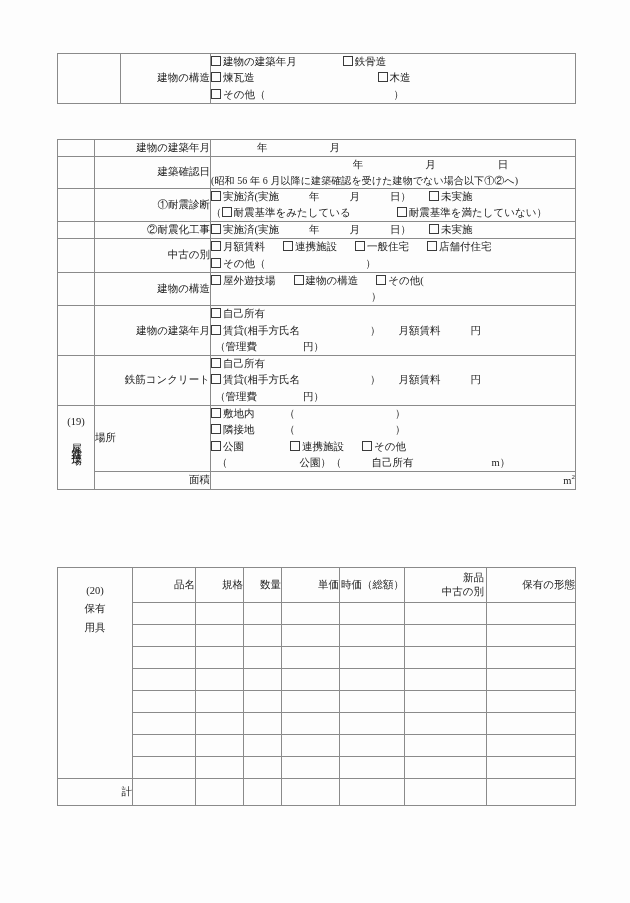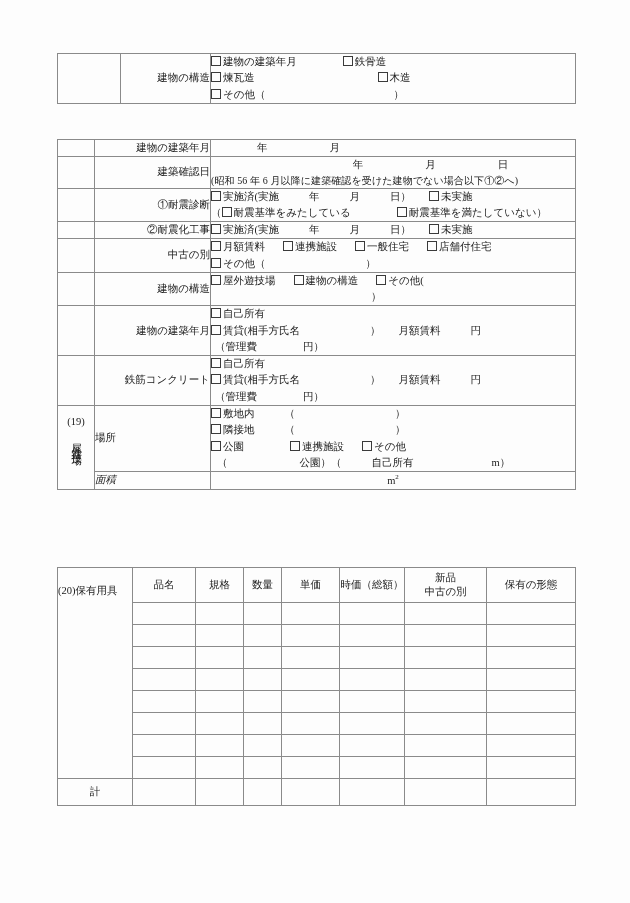--- a/index.html
+++ b/index.html
@@ -32,21 +32,21 @@
   }
   table.frm td {
     border: 1px solid #8a8a8a;
     vertical-align: middle;
     padding: 0;
     font-size: 10.5px;
     line-height: 1.55;
     color: #1a1a1a;
   }
   .pad { padding: 3px 6px; }
-  .ctr { text-align: center; }
+  .ctr { text-align: right; }
   .lbl { text-align: right; font-size: 10.5px; }
 
   
   .cb {
     display: inline-block;
     width: 8px;
     height: 8px;
     border: 1px solid #3a3a3a;
     margin-right: 2px;
     vertical-align: -1px;
@@ -234,21 +234,21 @@
           <span class="row-line">
             <span class="opt"><span class="cb"></span><span>公園</span></span><span class="sp3"></span><span class="opt"><span class="cb"></span><span>連携施設</span></span><span class="sp1"></span><span class="opt"><span class="cb"></span><span>その他</span></span>
           </span>
           <span class="row-line">
             <span class="sp1" style="width:6px"></span><span>（</span><span class="sp5" style="width:72px"></span><span>公園）（</span><span class="sp2"></span><span>自己所有</span><span class="sp5" style="width:78px"></span><span>m）</span>
           </span>
         </td>
       </tr>
 
       <tr>
-        <td class="pad" style="text-align:left;font-style:italic;">面積</td>
+        <td class="pad" style="text-align:right;">面積</td>
         <td class="pad ctr">
           <span>m</span><span class="sup">2</span>
         </td>
       </tr>
     </tbody>
   </table>
 
   <table class="frm" style="left:57px; top:567px; width:518px;">
     <colgroup>
       <col style="width:75px">
@@ -257,21 +257,21 @@
       <col style="width:38px">
       <col style="width:58px">
       <col style="width:65px">
       <col style="width:82px">
       <col style="width:89px">
     </colgroup>
     <tbody>
 
       <tr>
         <td rowspan="9" style="vertical-align:top;">
-          <div style="display:flex;flex-direction:row;align-items:center;padding-top:14px;font-size:10.5px;line-height:1.75;">
+          <div style="display:flex;flex-direction:column;align-items:center;padding-top:14px;font-size:10.5px;line-height:1.75;">
             <span>(20)</span>
             <span>保有</span>
             <span>用具</span>
           </div>
         </td>
         <td class="ctr pad" style="height:34px">品名</td>
         <td class="ctr pad">規格</td>
         <td class="ctr pad">数量</td>
         <td class="ctr pad">単価</td>
         <td class="ctr pad">時価（総額）</td>

